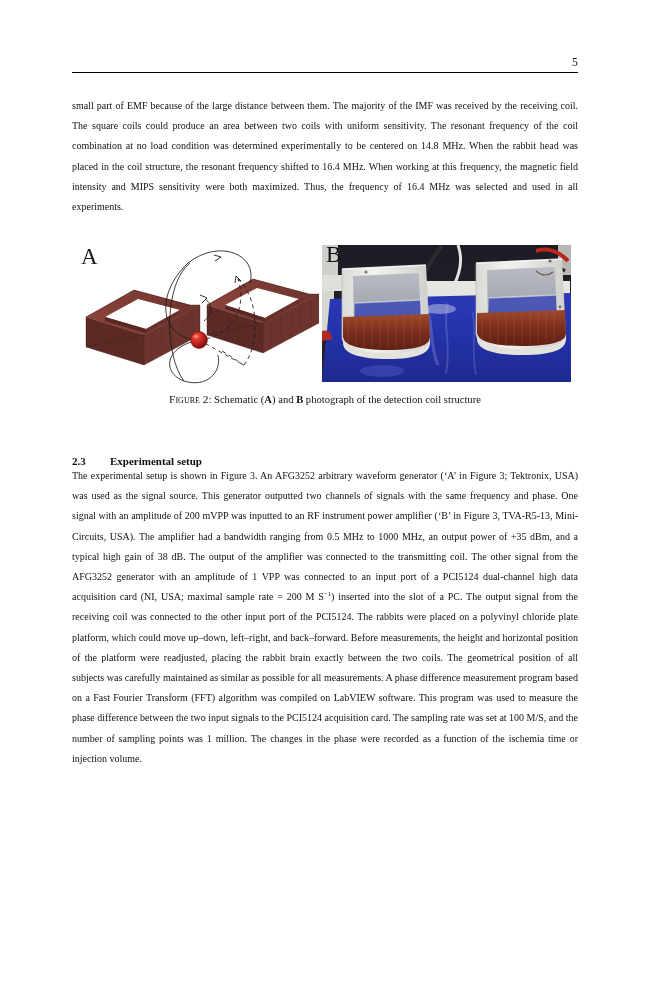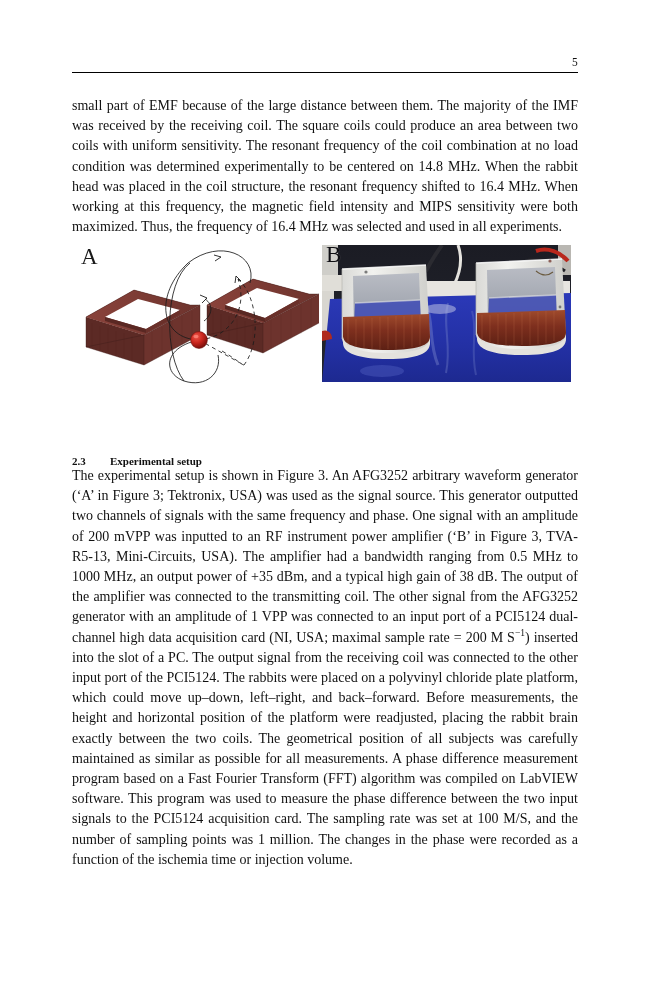--- a/index.html
+++ b/index.html
@@ -43,21 +43,21 @@
 
   
   .content {
     position: absolute;
     left: 72px;
     top: 96px;
     width: 506px;
   }
   p.body {
     margin: 0;
-    font-size: 14px;
+    font-size: 10px;
     line-height: 20.2px;
     text-align: justify;
     text-justify: inter-word;
     hyphens: manual;
   }
   sup {
     font-size: 0.68em;
     vertical-align: super;
     line-height: 0;
   }
@@ -390,20 +390,23 @@
           <path d="M 214 26 C 220 31 226 31 231 27" fill="none" stroke="#6a5a3e" stroke-width="1.1"></path>
           <circle cx="228" cy="16" r="1.6" fill="#6a2a20" opacity="0.7"></circle>
           <circle cx="238" cy="62" r="1.4" fill="#3a3a3a" opacity="0.6"></circle>
         </g>
 
         <path d="M 0 86 C 6 84 10 88 10 94 L 0 96 Z" fill="#b02a1e"></path>
       </svg>
     </div>
   </div>
 
+  <div class="caption">
+    <span class="smallcaps">Figure 2</span><span>: Schematic (</span><b>A</b><span>) and </span><b>B</b><span> photograph of the detection coil structure</span>
+  </div>
 
   <div class="section-head">
     <span class="section-num">2.3</span><span>Experimental setup</span>
   </div>
 
   <div class="para2">
     <p class="body"><span>The experimental setup is shown in Figure 3. An AFG3252 arbitrary waveform generator (‘A’ in Figure 3; Tektronix, USA) was used as the signal source. This generator outputted two channels of signals with the same frequency and phase. One signal with an amplitude of 200 mVPP was inputted to an RF instrument power amplifier (‘B’ in Figure 3, TVA-R5-13, Mini-Circuits, USA). The amplifier had a bandwidth ranging from 0.5 MHz to 1000 MHz, an output power of +35 dBm, and a typical high gain of 38 dB. The output of the amplifier was connected to the transmitting coil. The other signal from the AFG3252 generator with an amplitude of 1 VPP was connected to an input port of a PCI5124 dual-channel high data acquisition card (NI, USA; maximal sample rate = 200 M S</span><sup>−1</sup><span>) inserted into the slot of a PC. The output signal from the receiving coil was connected to the other input port of the PCI5124. The rabbits were placed on a polyvinyl chloride plate platform, which could move up–down, left–right, and back–forward. Before measurements, the height and horizontal position of the platform were readjusted, placing the rabbit brain exactly between the two coils. The geometrical position of all subjects was carefully maintained as similar as possible for all measurements. A phase difference measurement program based on a Fast Fourier Transform (FFT) algorithm was compiled on LabVIEW software. This program was used to measure the phase difference between the two input signals to the PCI5124 acquisition card. The sampling rate was set at 100 M/S, and the number of sampling points was 1 million. The changes in the phase were recorded as a function of the ischemia time or injection volume.</span></p>
   </div>
 
 </div>

